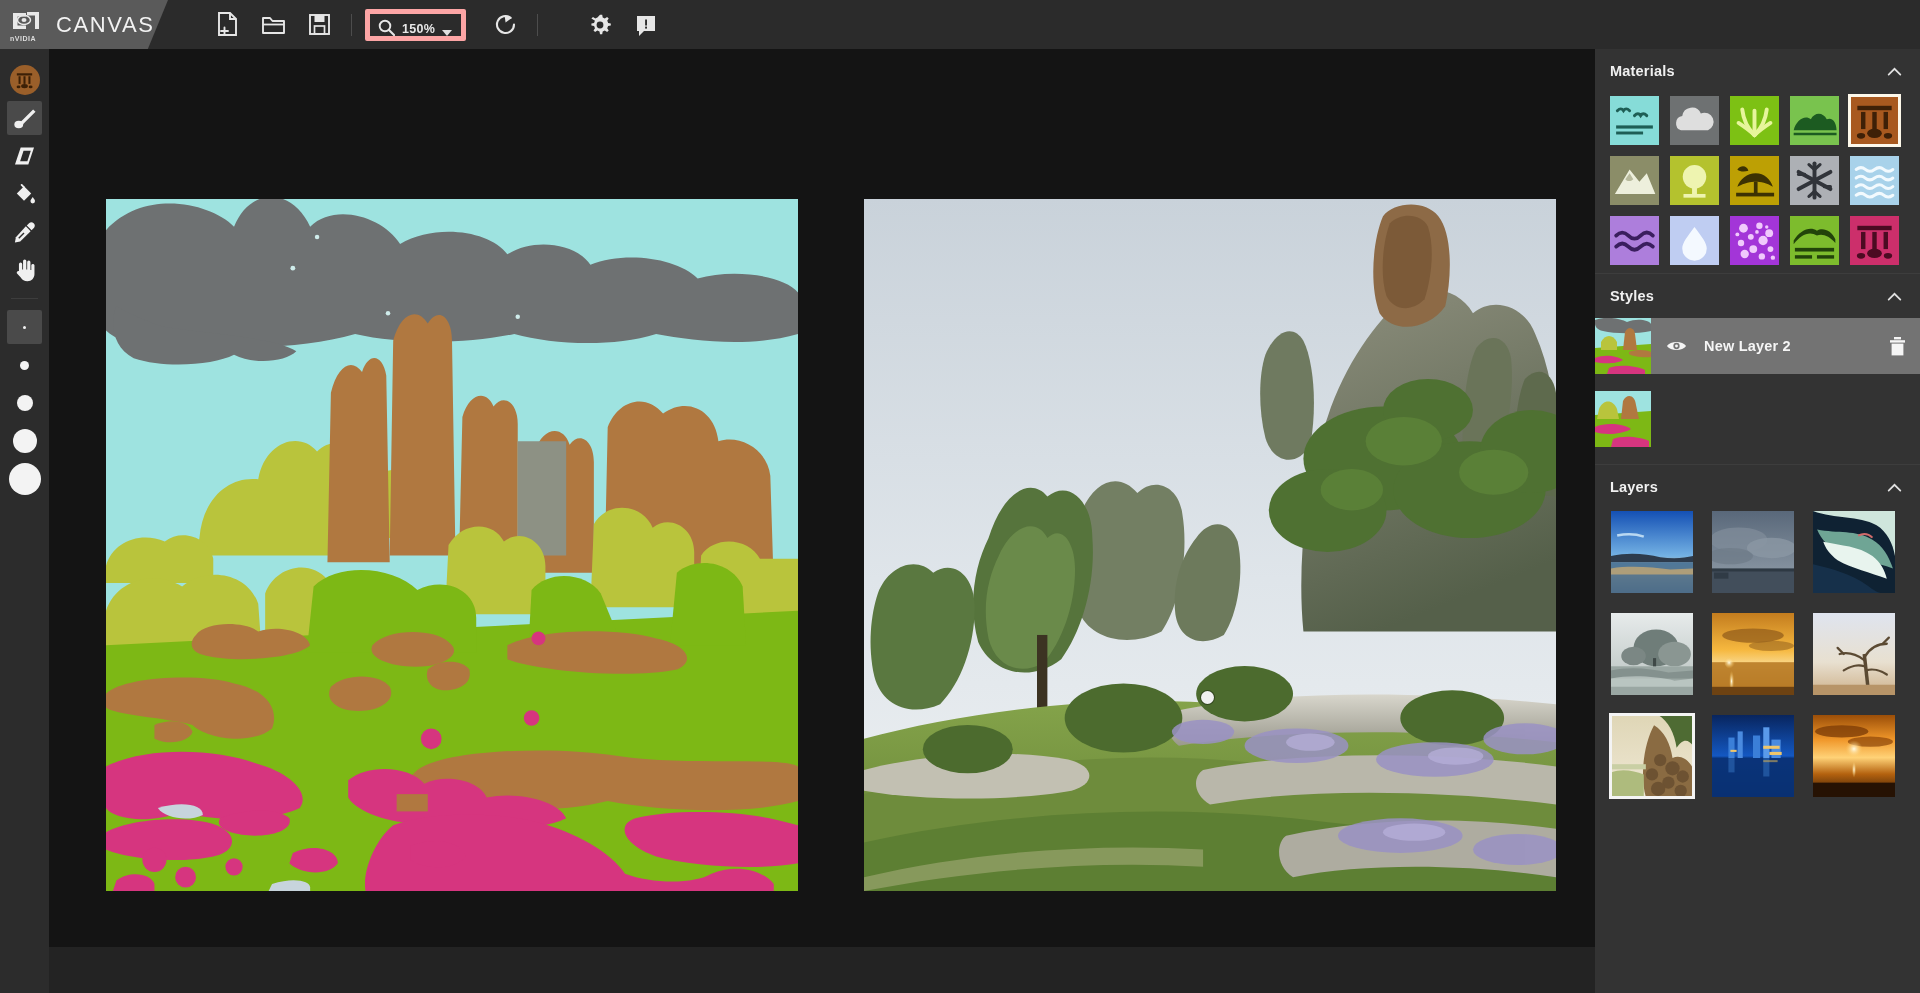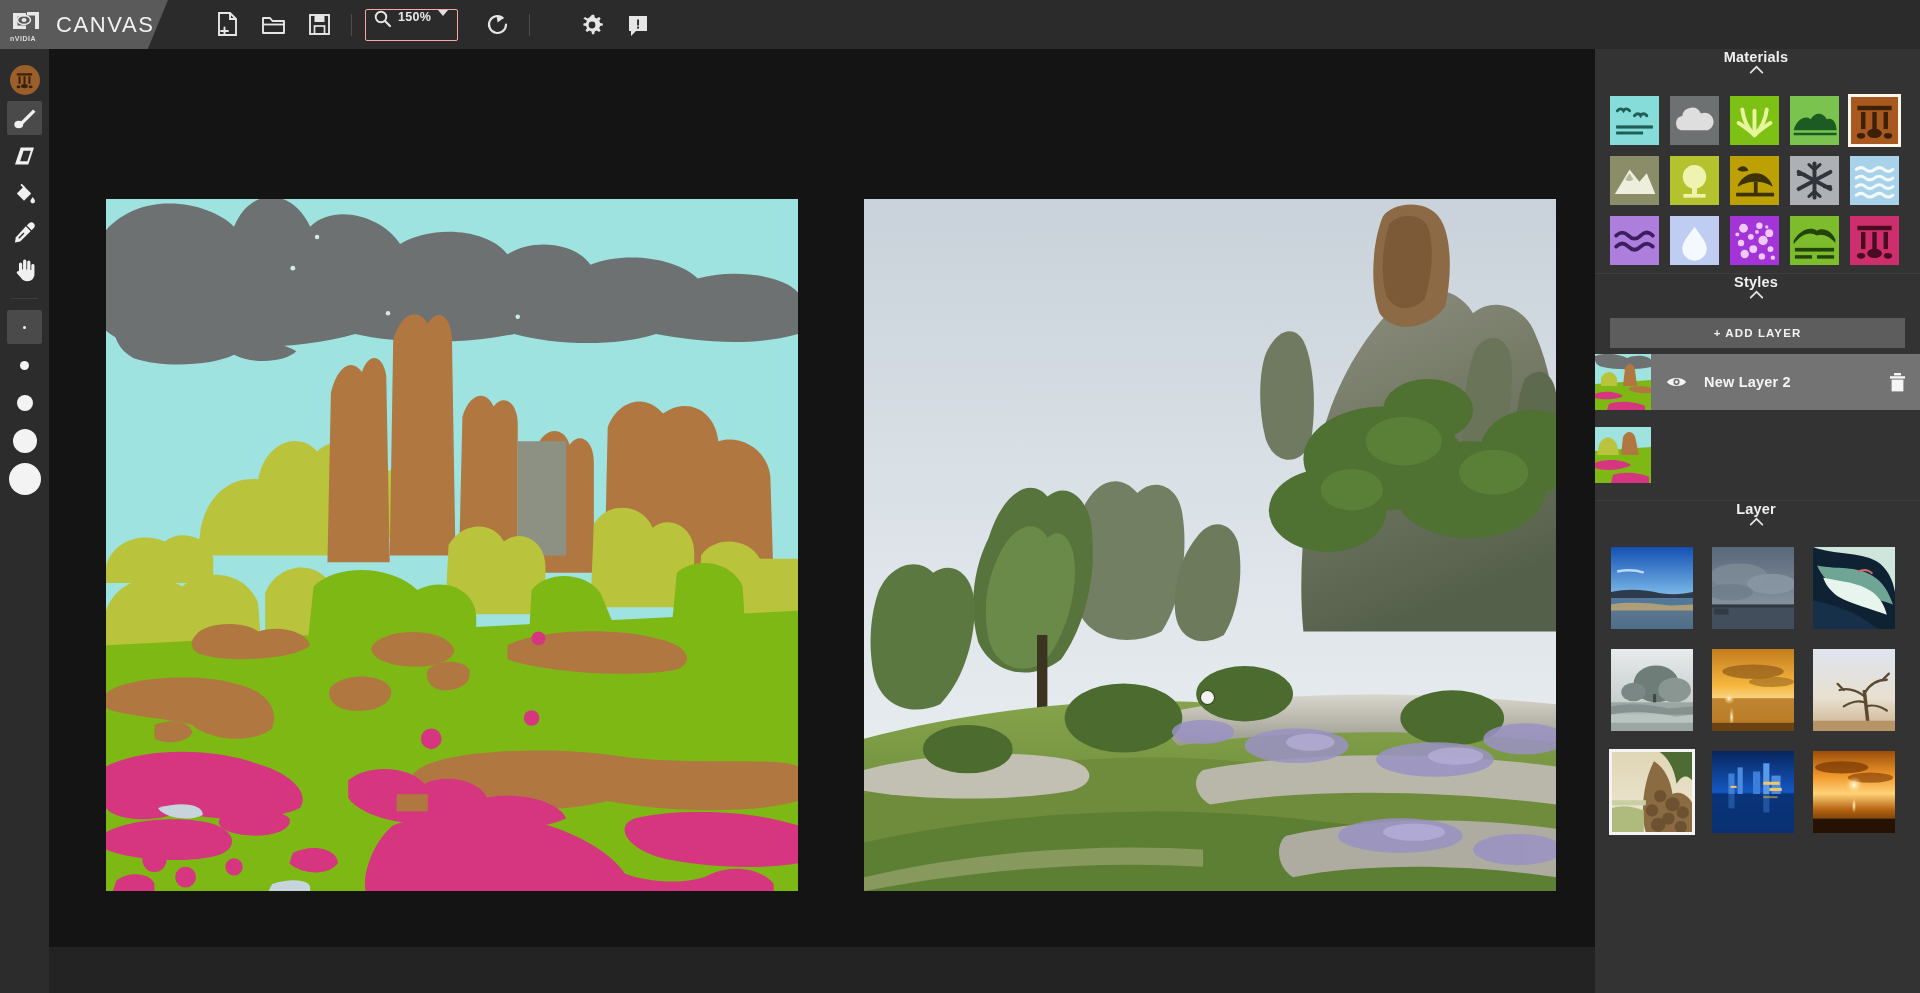--- a/index.html
+++ b/index.html
@@ -35,22 +35,22 @@
     color: #f2f2f2; font-size: 22px; letter-spacing: 1.6px; font-weight: 500; text-align: right;
   }
 
   .tb-group { display: flex; align-items: center; height: 49px; }
   .tb-btn {
     width: 46px; height: 49px; display: flex; align-items: center;
     justify-content: center; cursor: pointer;
   }
   .tb-sep { width: 1px; height: 22px; background: #4d4d4d; margin: 0 9px; }
   .zoom-box {
-    display: flex; align-items: flex-start; gap: 7px;
-    border: 1px solid #fca5a5; border-radius: 2px;
+    display: flex; align-items: flex-end; gap: 7px;
+    border: 5px solid #fca5a5; border-radius: 2px;
     height: 32px; padding: 0 9px 0 8px; cursor: pointer; margin-left: 4px;
   }
   .zoom-val { color: #e8e8e8; font-size: 12.5px; font-weight: bold; letter-spacing: .3px; }
   .caret { width: 0; height: 0; border-left: 5px solid transparent;
            border-right: 5px solid transparent; border-top: 6px solid #e0e0e0; }
 
   
   .lefttool {
     position: absolute; left: 0; top: 49px; width: 49px; height: 944px;
     background: #2c2c2c;
@@ -100,22 +100,22 @@
     position: absolute; left: 49px; top: 947px; width: 1546px; height: 46px;
     background: #232323;
   }
 
   
   .rightpanel {
     position: absolute; right: 0; top: 49px; width: 325px; height: 944px;
     background: #333333; overflow: hidden;
   }
   .panel-head {
-    height: 44px; display: flex; align-items: center; 
-    padding: 0 18px 0 15px; cursor: pointer; flex-direction: column;
+    height: 44px; display: flex; align-items: center; justify-content: space-between;
+    padding: 0 18px 0 15px; cursor: pointer;
   }
   .panel-title { color: #f0f0f0; font-size: 14.5px; font-weight: bold; letter-spacing: .2px; }
   .chev { width: 15px; height: 9px; }
 
   .mat-grid {
     display: grid; grid-template-columns: repeat(5, 49px);
     gap: 11px; padding: 3px 0 8px 15px;
   }
   .mat {
     width: 49px; height: 49px; cursor: pointer; position: relative;
@@ -693,21 +693,20 @@
 
   <div class="sec-div"></div>
 
   <div class="panel-head">
     <span class="panel-title">Styles</span>
     <svg class="chev" viewBox="0 0 16 10">
       <path d="M1.5 8.5 L8 2 L14.5 8.5" fill="none" stroke="#e2e2e2" stroke-width="1.9" stroke-linecap="round"></path>
     </svg>
   </div>
 
-  <div class="add-layer">+ ADD LAYER</div>
 
   <div class="layer-row sel">
     <div class="layer-thumb">
       <svg viewBox="0 0 56 56" preserveAspectRatio="none">
         <rect width="56" height="56" fill="#9EE3E0"></rect>
         <path d="M0 2 C10 -2 24 0 32 4 C42 0 54 2 56 6 L56 13 C42 16 20 16 8 13 C2 12 0 8 0 6 Z" fill="#6E7172"></path>
         <path d="M0 30 L56 26 L56 56 L0 56 Z" fill="#7DB815"></path>
         <path d="M6 24 C10 16 18 16 22 24 L22 32 L6 32 Z" fill="#B9C43C"></path>
         <path d="M30 14 C33 8 39 9 40 16 L42 32 L28 32 Z" fill="#B07840"></path>
         <path d="M0 40 C10 36 22 38 28 42 C22 46 8 46 0 44 Z" fill="#D6357F"></path>
@@ -739,21 +738,21 @@
         <path d="M28 10 C32 2 40 4 41 14 L44 28 L26 28 Z" fill="#B07840"></path>
         <path d="M0 36 C12 31 28 33 36 38 C26 44 8 44 0 41 Z" fill="#D6357F"></path>
         <path d="M18 48 C28 44 46 46 54 50 L54 56 L16 56 Z" fill="#D6357F"></path>
       </svg>
     </div>
   </div>
 
   <div class="sec-div" style="margin-top:13px;"></div>
 
   <div class="panel-head">
-    <span class="panel-title">Layer</span>
+    <span class="panel-title">Layers</span>
     <svg class="chev" viewBox="0 0 16 10">
       <path d="M1.5 8.5 L8 2 L14.5 8.5" fill="none" stroke="#e2e2e2" stroke-width="1.9" stroke-linecap="round"></path>
     </svg>
   </div>
 
   <div class="style-grid">
 
     <div class="style">
       <svg viewBox="0 0 80 80" preserveAspectRatio="none">
         <defs>

